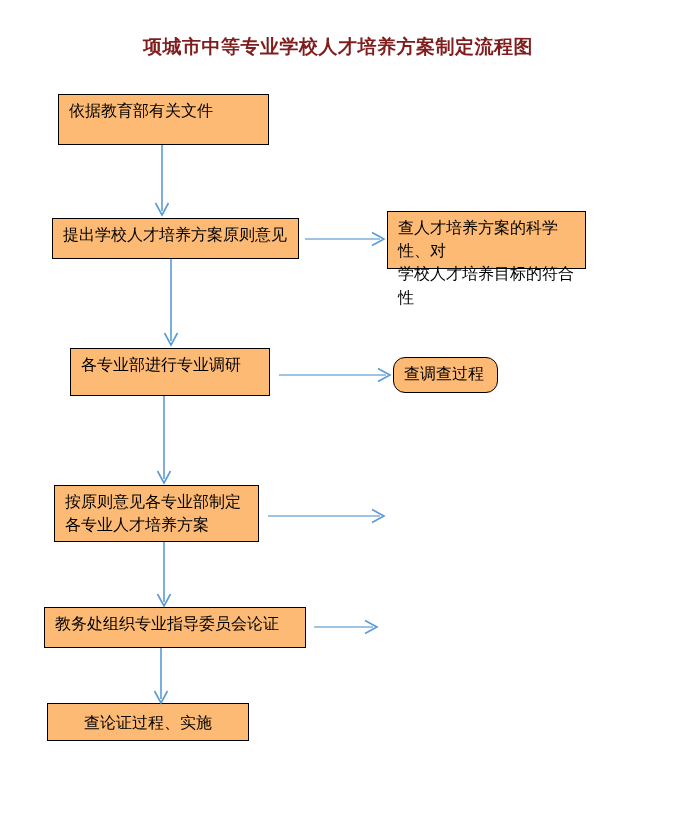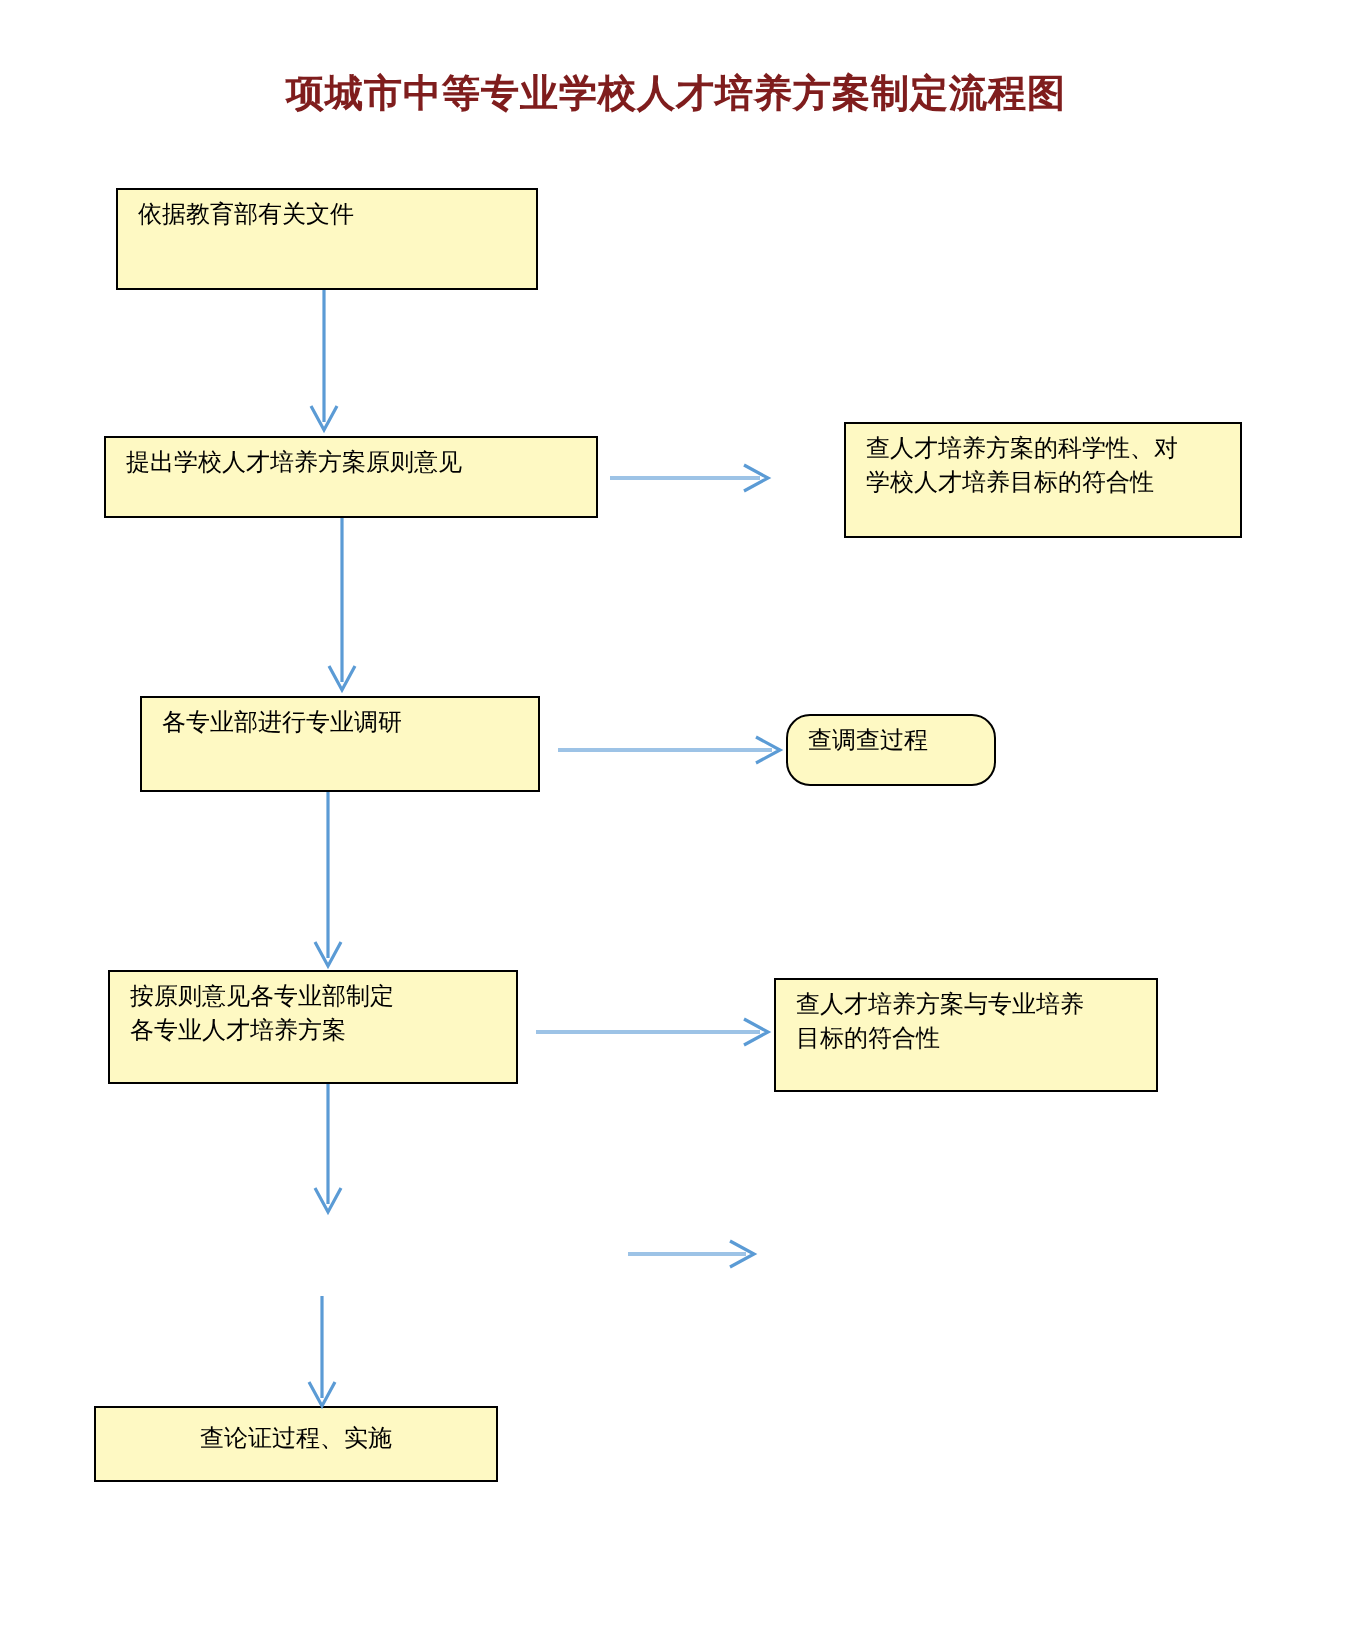--- a/index.html
+++ b/index.html
@@ -26,23 +26,23 @@
     font-size: 19px;
     font-weight: bold;
     color: #7f1d1d;
     letter-spacing: 0.5px;
     font-family: "DejaVu Sans", "Liberation Sans", sans-serif;
   }
   .node {
     position: absolute;
     box-sizing: border-box;
     border: 1px solid #000000;
-    background: #fef9c3;
+    background: #fdba74;
     color: #000000;
-    font-size: 12px;
+    font-size: 16px;
     line-height: 1.45;
     font-family: "DejaVu Sans", "Liberation Sans", sans-serif;
   }
   .node .txt {
     position: absolute;
     left: 10px;
     top: 4px;
     right: 6px;
     white-space: pre-line;
   }
@@ -77,38 +77,37 @@
 
   <div class="node" style="left:70px; top:348px; width:200px; height:48px;">
     <div class="txt">各专业部进行专业调研</div>
   </div>
 
   <div class="node" style="left:54px; top:485px; width:205px; height:57px;">
     <div class="txt">按原则意见各专业部制定
 各专业人才培养方案</div>
   </div>
 
+  <div class="node" style="left:44px; top:607px; width:262px; height:41px;">
+    <div class="txt">教务处组织专业指导委员会论证</div>
+  </div>
 
   <div class="node center" style="left:47px; top:703px; width:202px; height:38px;">
     <div class="txt">查论证过程、实施</div>
   </div>
 
-  <div class="node" style="left:387px; top:211px; width:199px; height:58px;margin-left:35px;">
+  <div class="node" style="left:387px; top:211px; width:199px; height:58px;">
     <div class="txt">查人才培养方案的科学性、对
 学校人才培养目标的符合性</div>
   </div>
 
   <div class="node" style="left:393px; top:357px; width:105px; height:36px;border-radius:12px;">
     <div class="txt">查调查过程</div>
   </div>
 
-  <div class="node" style="left:387px; top:489px; width:192px; height:57px;">
-    <div class="txt">查人才培养方案与专业培养
-目标的符合性</div>
-  </div>
 
 
   <div class="arrow" style="left:151px; top:145px;">
     <svg width="22" height="73" viewBox="0 0 22 73">
       <line x1="11" y1="0" x2="11" y2="66" stroke="#5B9BD5" stroke-width="1.6"></line>
       <path d="M4.5 58 L11 70 L17.5 58" fill="none" stroke="#5B9BD5" stroke-width="1.6"></path>
     </svg>
   </div>
 
   <div class="arrow" style="left:160px; top:259px;">

